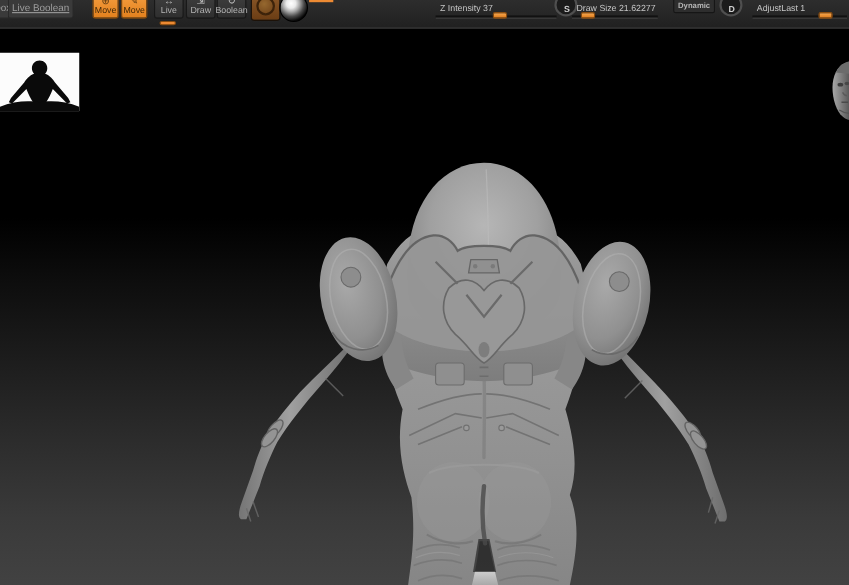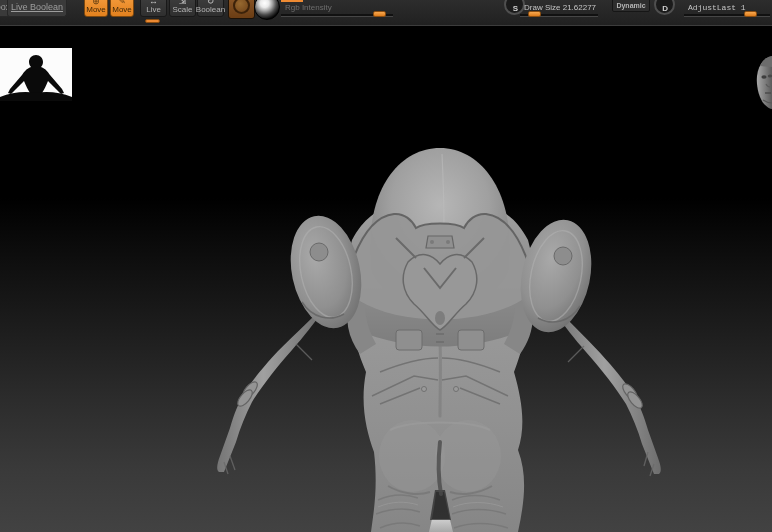--- a/index.html
+++ b/index.html
@@ -77,41 +77,41 @@
   <div class="tb-btn orange" style="left:110px;width:24px;">
     <span class="ico">✎</span>
     <span>Move</span>
   </div>
   <div class="tb-btn" style="left:140px;width:27px;">
     <span class="ico">↔</span>
     <span>Live</span>
   </div>
   <div class="tb-btn" style="left:169px;width:27px;">
     <span class="ico">⇲</span>
-    <span>Scale</span>
+    <span>Draw</span>
   </div>
   <div class="tb-btn" style="left:197px;width:27px;">
     <span class="ico">↻</span>
     <span>Boolean</span>
   </div>
 
   <div class="brush-btn">
     <div class="ring"></div>
   </div>
   <div class="matball"></div>
 
   <div class="zadd-sliver"></div>
   <div class="orange-dash"></div>
 
-  <div class="slider disabled" style="left:281px;width:112px;">
-    <span class="s-label">Rgb Intensity</span>
+
+  <div class="slider" style="left:396px;width:110px;">
+    <span class="s-label">Z Intensity 37</span>
     <div class="s-track"></div>
-    <div class="s-handle" style="left:92px;"></div>
-  </div>
-
+    <div class="s-handle" style="left:52px;"></div>
+  </div>
 
   <div class="sd-circle" style="left:504px;">
     <span class="arrow">↷</span>
     <span class="letter">S</span>
   </div>
 
   <div class="slider" style="left:520px;width:78px;">
     <span class="s-label">Draw Size 21.62277</span>
     <div class="s-track"></div>
     <div class="s-handle" style="left:8px;"></div>
@@ -119,21 +119,21 @@
 
   <div class="dyn-btn">
     <span>Dynamic</span>
   </div>
 
   <div class="sd-circle" style="left:654px;">
     <span class="arrow">↷</span>
     <span class="letter">D</span>
   </div>
 
-  <div class="slider" style="left:684px;width:86px;font-family:Liberation Mono, monospace;">
+  <div class="slider" style="left:684px;width:86px;">
     <span class="s-label">AdjustLast 1</span>
     <div class="s-track"></div>
     <div class="s-handle" style="left:60px;"></div>
   </div>
 </div>
 
 <div class="canvas">
 
   <svg class="model-svg" viewBox="0 26 772 506">
     <defs>

